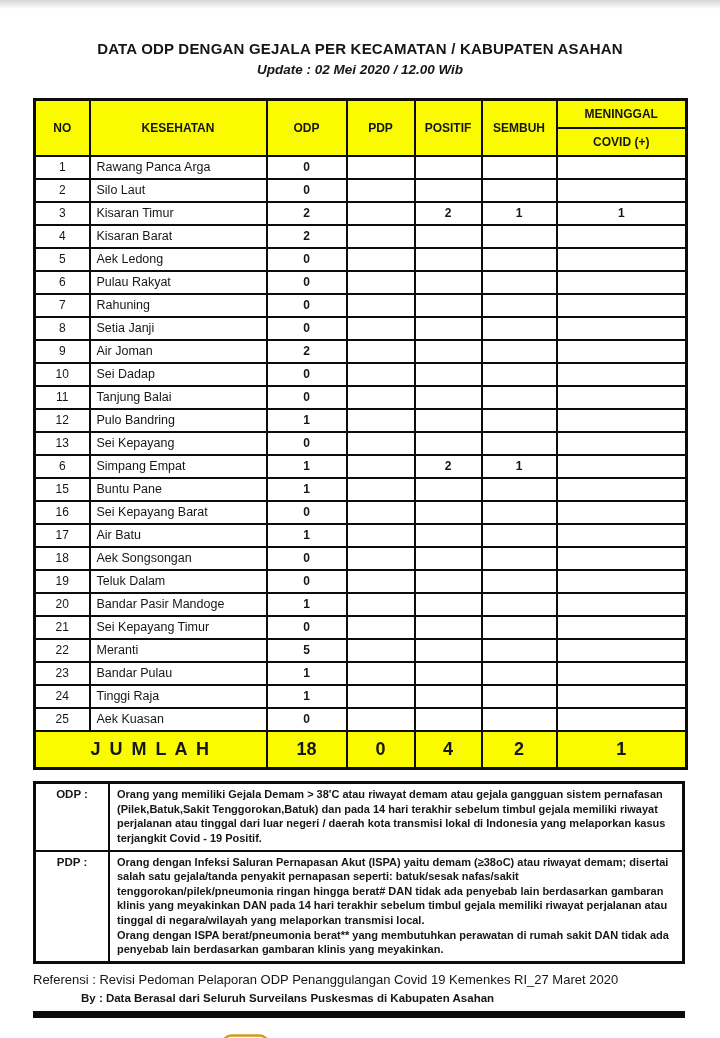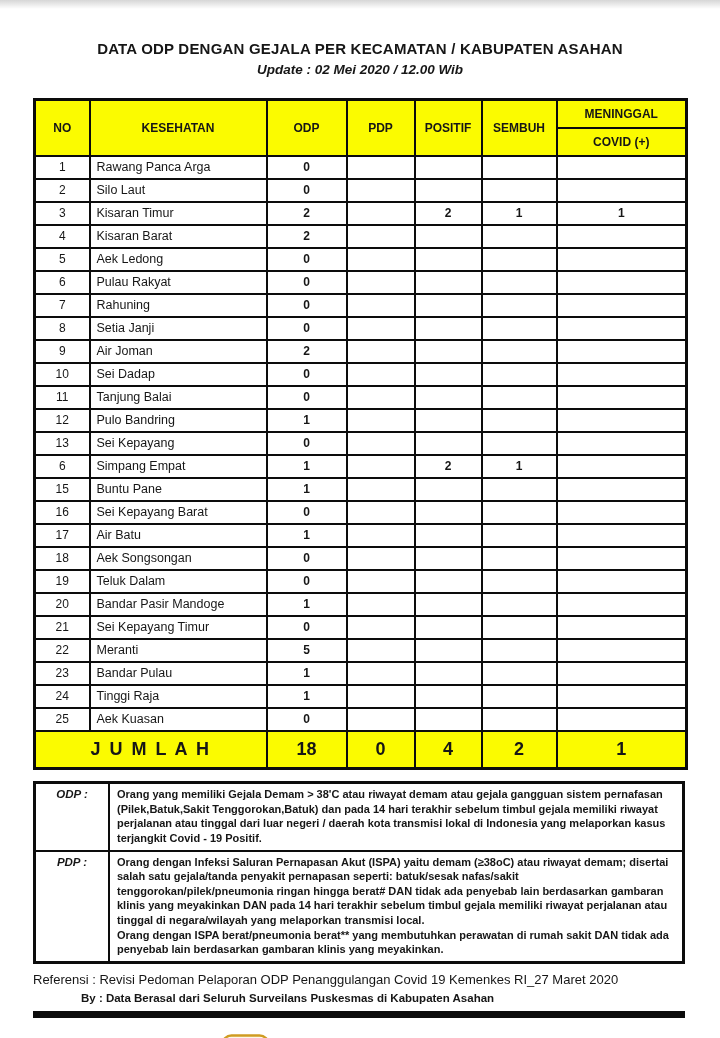--- a/index.html
+++ b/index.html
@@ -46,21 +46,21 @@
   }
   td.total-label{font-size:14px;letter-spacing:2px;}
   table.notes{
     border-collapse:collapse;table-layout:fixed;
     width:652px;margin:11px 0 0 33px;
     border:3px solid #0c0c0c;
   }
   table.notes th,table.notes td{border:2px solid #0c0c0c;}
   table.notes th{
     width:70px;vertical-align:top;text-align:center;
-    padding-top:4px;font-size:11.5px;font-weight:bold;font-style:italic;
+    padding-top:4px;font-size:11.5px;font-weight:bold;
   }
   table.notes td{
     padding:3px 6px 4px 7px;font-size:11px;font-weight:bold;line-height:1.33;
   }
   table.notes td p{margin:0;}
   .ref-line{
     margin:8px 14px 0 33px;font-size:13px;font-weight:normal;
   }
   .by-line{
     margin:5px 0 0 33px;font-size:11.5px;font-weight:bold;padding-left:48px;

